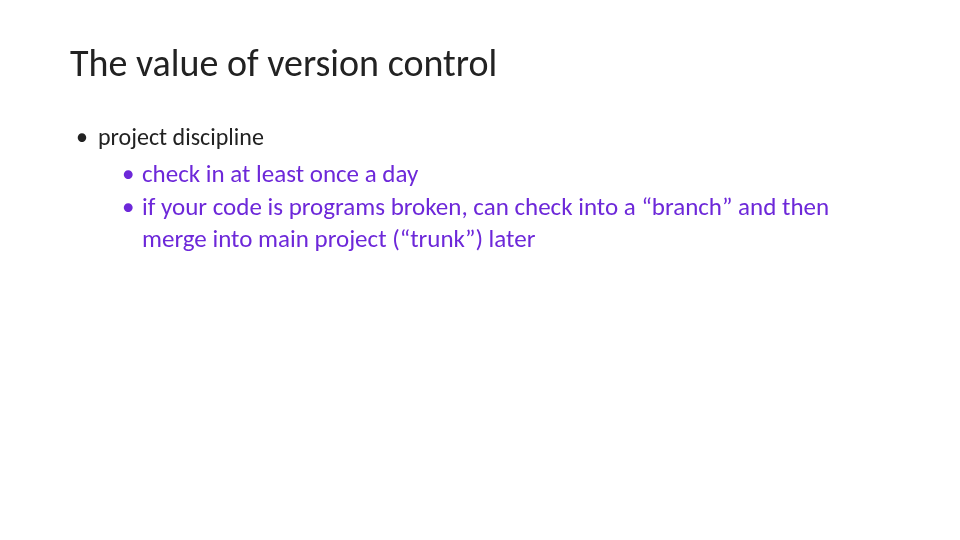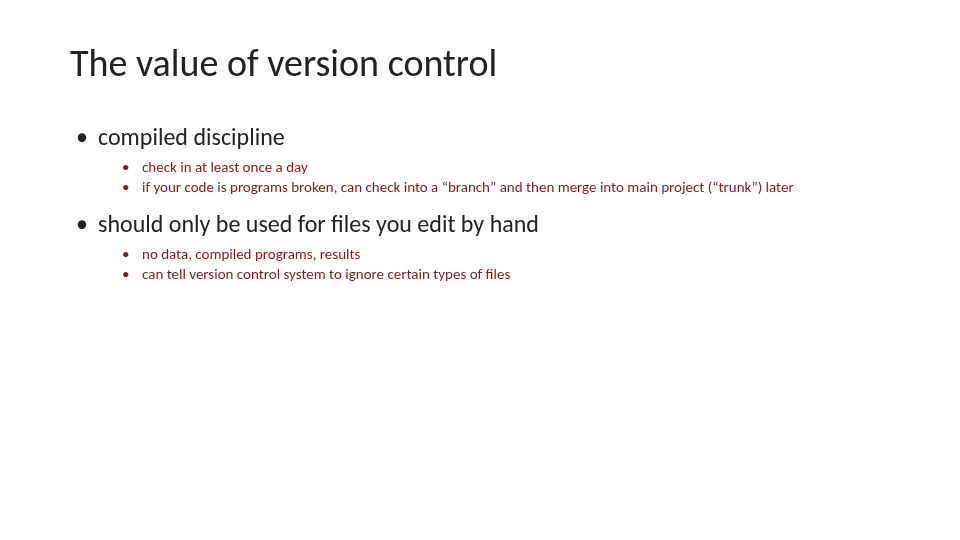--- a/index.html
+++ b/index.html
@@ -40,46 +40,39 @@
       left: 0;
       top: 0;
     }
     ul.sub {
       list-style: none;
       padding-left: 24px;
       margin-top: 6px;
       margin-bottom: 12px;
     }
     ul.sub > li {
-      font-size: 15px;
-      color: #7f1d1d;
+      font-size: 25px;
+      color: #6d28d9;
       line-height: 1.3;
       position: relative;
       padding-left: 20px;
     }
     ul.sub > li::before {
       content: "•";
       position: absolute;
       left: 0;
       top: 0;
     }
   </style>
 </head>
 <body>
 
 <h1 class="title">The value of version control</h1>
 
 <ul class="top">
   <li>
-    <span>compiled discipline</span>
+    <span>project discipline</span>
     <ul class="sub">
       <li>check in at least once a day</li>
       <li>if your code is programs broken, can check into a “branch” and then merge into main project (“trunk”) later</li>
     </ul>
   </li>
-  <li>
-    <span>should only be used for files you edit by hand</span>
-    <ul class="sub">
-      <li>no data, compiled programs, results</li>
-      <li>can tell version control system to ignore certain types of files</li>
-    </ul>
-  </li>
 </ul>
 
 </body></html>

